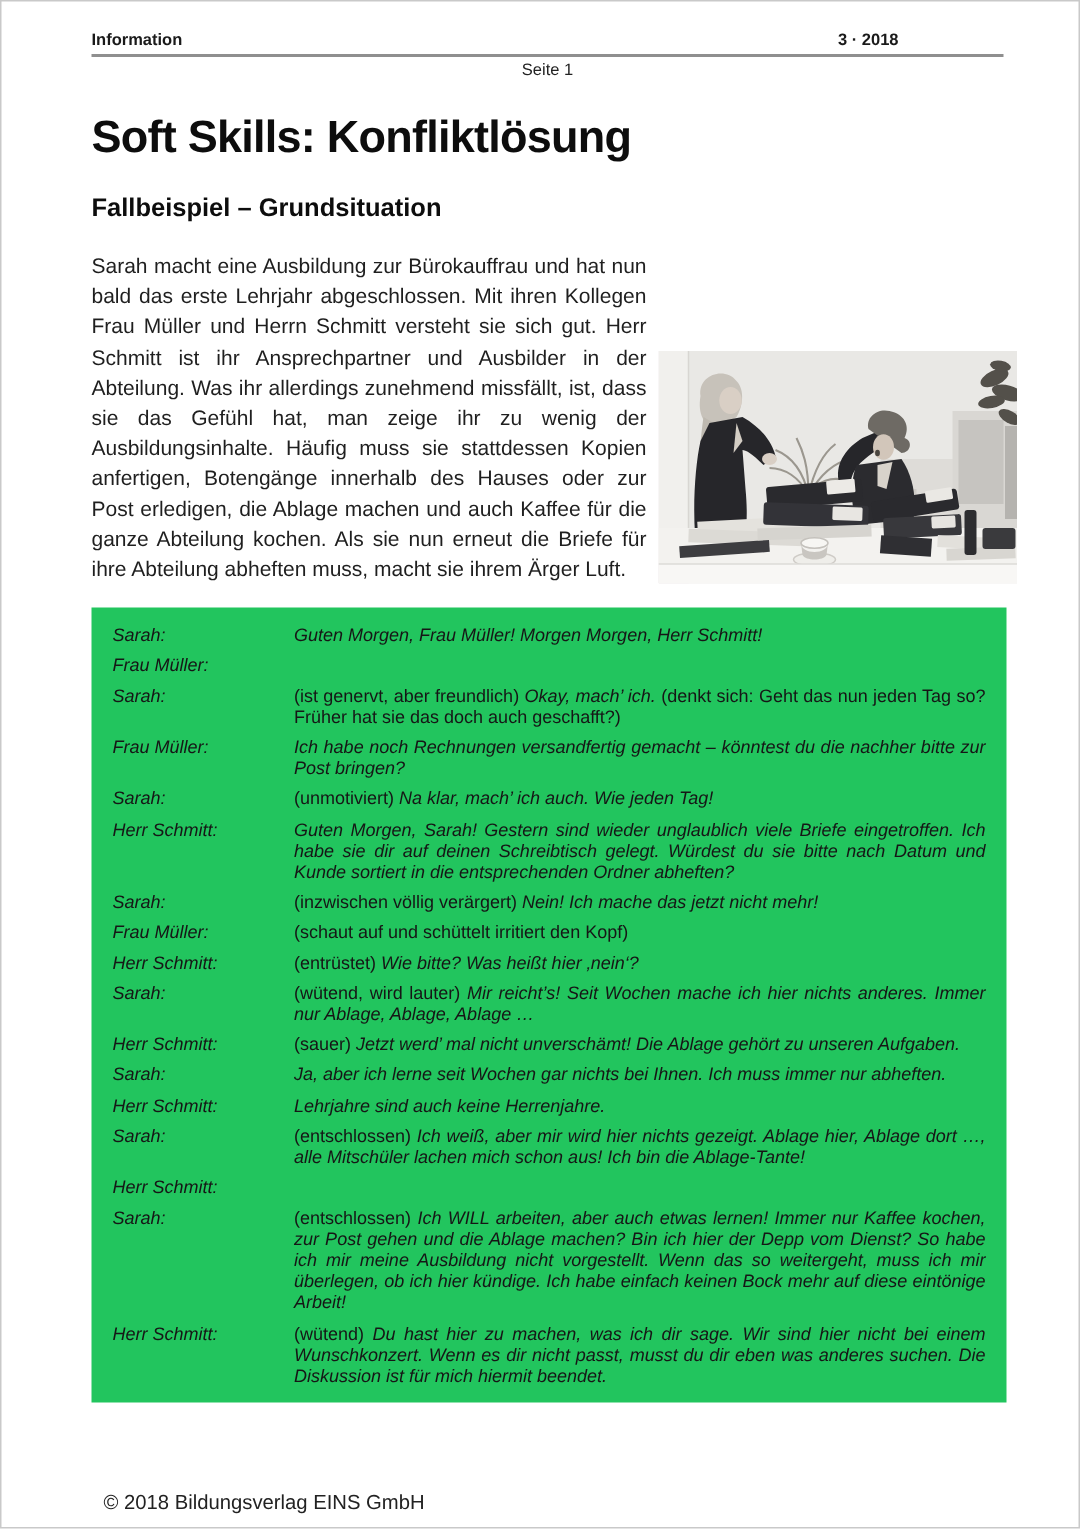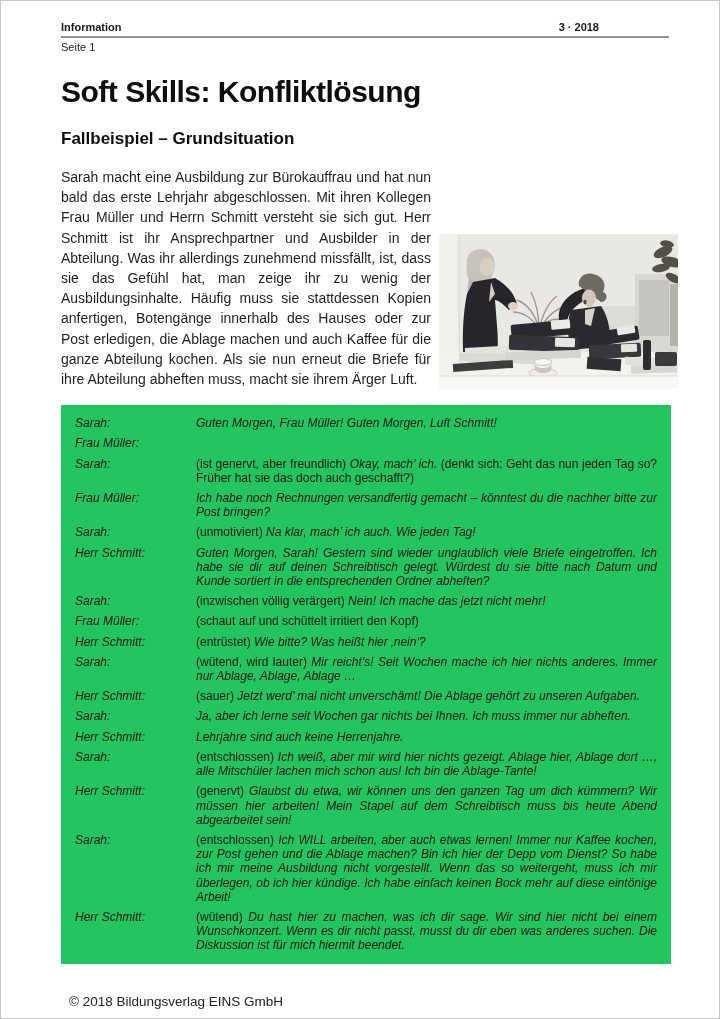--- a/index.html
+++ b/index.html
@@ -13,21 +13,21 @@
     overflow:hidden;
     font-family:"Liberation Sans","DejaVu Sans",sans-serif;
     color:#1a1a1a;
   }
   .content{padding:20px 52px 0 60px;}
   
   .hdr-row{display:flex;justify-content:space-between;align-items:flex-end;width:538px;}
   .hdr-left{font-size:11px;font-weight:bold;}
   .hdr-right{font-size:11px;font-weight:bold;}
   .hdr-rule{width:608px;height:2px;background:#8f8f8f;margin-top:3px;}
-  .hdr-page{width:608px;text-align:left;font-size:11px;margin-top:3px;color:#222;}
+  .hdr-page{width:608px;text-align:center;font-size:11px;margin-top:3px;color:#222;}
   
   .title{font-size:30px;font-weight:bold;letter-spacing:-0.5px;margin-top:22px;color:#0d0d0d;}
   .subtitle{font-size:17px;font-weight:bold;margin-top:20px;color:#0d0d0d;}
   
   .intro{display:flex;align-items:flex-end;margin-top:18px;width:617px;}
   .intro-text{
     width:370px;
     font-size:14px;line-height:20.2px;
     text-align:justify;
     hyphens:auto;-webkit-hyphens:auto;
@@ -166,21 +166,21 @@
         </g>
 
         <rect x="0" y="142" width="239" height="13" fill="#f8f7f5"></rect>
         <line x1="0" y1="142" x2="239" y2="142" stroke="#dddbd7" stroke-width="1"></line>
       </svg>
     </div>
 
     <div class="dialogue">
         <div class="drow">
           <div class="dspeaker">Sarah:</div>
-          <div class="dspeech"><em>Guten Morgen, Frau Müller! Guten Morgen, Luft Schmitt!</em></div>
+          <div class="dspeech"><em>Guten Morgen, Frau Müller! Morgen Morgen, Herr Schmitt!</em></div>
         </div>
         <div class="drow">
           <div class="dspeaker">Frau Müller:</div>
         </div>
         <div class="drow">
           <div class="dspeaker">Sarah:</div>
           <div class="dspeech"><span class="rm">(ist genervt, aber freundlich) </span><em>Okay, mach’ ich. </em><span class="rm">(denkt sich: Geht das nun jeden Tag so? Früher hat sie das doch auch geschafft?)</span></div>
         </div>
         <div class="drow">
           <div class="dspeaker">Frau Müller:</div>
@@ -221,21 +221,20 @@
         <div class="drow">
           <div class="dspeaker">Herr Schmitt:</div>
           <div class="dspeech"><em>Lehrjahre sind auch keine Herrenjahre.</em></div>
         </div>
         <div class="drow">
           <div class="dspeaker">Sarah:</div>
           <div class="dspeech"><span class="rm">(entschlossen) </span><em>Ich weiß, aber mir wird hier nichts gezeigt. Ablage hier, Ablage dort …, alle Mitschüler lachen mich schon aus! Ich bin die Ablage-Tante!</em></div>
         </div>
         <div class="drow">
           <div class="dspeaker">Herr Schmitt:</div>
-          <div class="dspeech"><span class="rm">(genervt) </span><em>Glaubst du etwa, wir können uns den ganzen Tag um dich kümmern? Wir müssen hier arbeiten! Mein Stapel auf dem Schreibtisch muss bis heute Abend abgearbeitet sein!</em></div>
         </div>
         <div class="drow">
           <div class="dspeaker">Sarah:</div>
           <div class="dspeech"><span class="rm">(entschlossen) </span><em>Ich WILL arbeiten, aber auch etwas lernen! Immer nur Kaffee kochen, zur Post gehen und die Ablage machen? Bin ich hier der Depp vom Dienst? So habe ich mir meine Ausbildung nicht vorgestellt. Wenn das so weitergeht, muss ich mir überlegen, ob ich hier kündige. Ich habe einfach keinen Bock mehr auf diese eintönige Arbeit!</em></div>
         </div>
         <div class="drow">
           <div class="dspeaker">Herr Schmitt:</div>
           <div class="dspeech"><span class="rm">(wütend) </span><em>Du hast hier zu machen, was ich dir sage. Wir sind hier nicht bei einem Wunschkonzert. Wenn es dir nicht passt, musst du dir eben was anderes suchen. Die Diskussion ist für mich hiermit beendet.</em></div>
         </div>
       </div>

